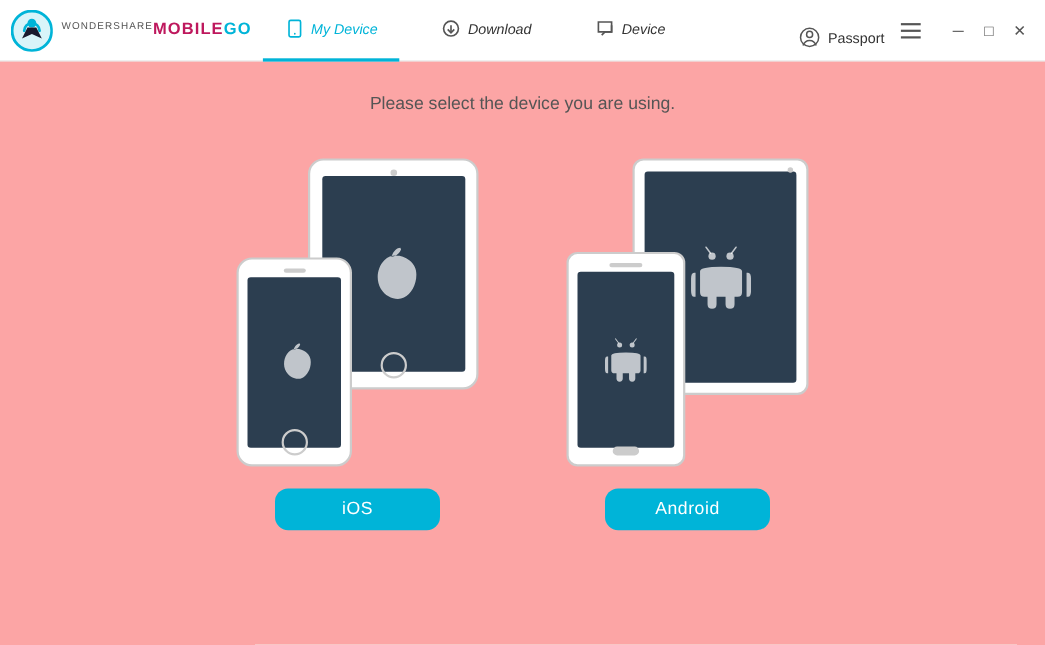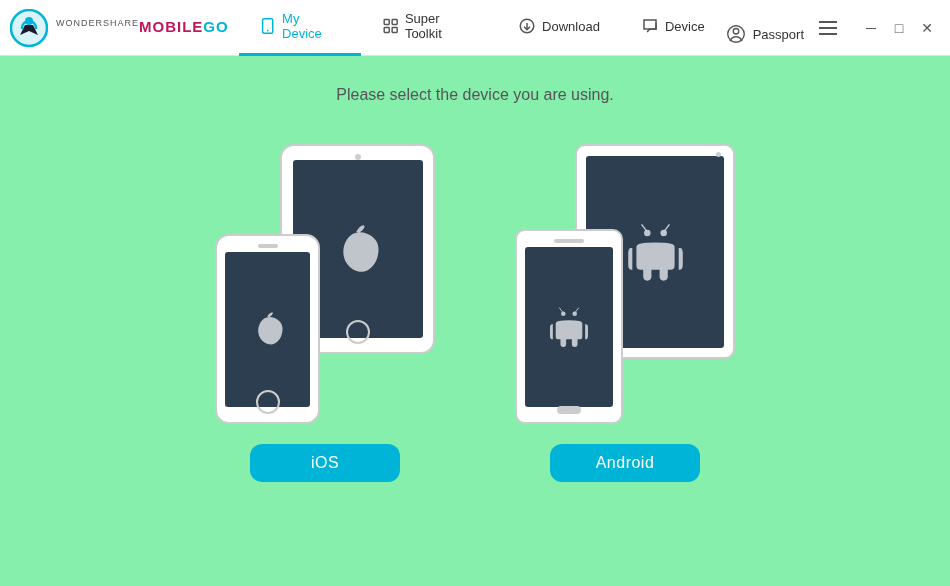--- a/index.html
+++ b/index.html
@@ -53,22 +53,23 @@
     }
 
     .logo-mobilego span {
       color: #be185d;
     }
 
     .nav-items {
       display: flex;
       align-items: center;
       flex: 1;
-      gap: 1px;
+      gap: 18px;
       margin-left: 10px;
+      font-style: italic;
     }
 
     .nav-item {
       display: flex;
       align-items: center;
       gap: 6px;
       padding: 0 20px;
       height: 56px;
       cursor: pointer;
       font-size: 13px;
@@ -136,21 +137,21 @@
       display: flex;
       align-items: center;
       justify-content: center;
       cursor: pointer;
       font-size: 14px;
       color: #555;
     }
 
     
     .main-content {
-      background: #86efac;
+      background: #fca5a5;
       height: calc(586px - 56px);
       display: flex;
       flex-direction: column;
       align-items: center;
       padding-top: 30px;
     }
 
     .subtitle {
       font-size: 16px;
       color: #555;
@@ -409,29 +410,20 @@
   <nav class="nav-items">
 
     <div class="nav-item active">
       <svg class="nav-icon" width="18" height="18" viewBox="0 0 24 24" fill="none" stroke="#00b4d8" stroke-width="2">
         <rect x="5" y="2" width="14" height="20" rx="2"></rect>
         <line x1="12" y1="18" x2="12" y2="18.5" stroke-width="2" stroke-linecap="round"></line>
       </svg>
       <span>My Device</span>
     </div>
 
-    <div class="nav-item">
-      <svg class="nav-icon" width="18" height="18" viewBox="0 0 24 24" fill="none" stroke="#555" stroke-width="2">
-        <rect x="3" y="3" width="7" height="7" rx="1"></rect>
-        <rect x="14" y="3" width="7" height="7" rx="1"></rect>
-        <rect x="3" y="14" width="7" height="7" rx="1"></rect>
-        <rect x="14" y="14" width="7" height="7" rx="1"></rect>
-      </svg>
-      <span>Super Toolkit</span>
-    </div>
 
     <div class="nav-item">
       <svg class="nav-icon" width="18" height="18" viewBox="0 0 24 24" fill="none" stroke="#555" stroke-width="2">
         <circle cx="12" cy="12" r="9"></circle>
         <line x1="12" y1="8" x2="12" y2="16"></line>
         <polyline points="8,13 12,17 16,13"></polyline>
       </svg>
       <span>Download</span>
     </div>
 

